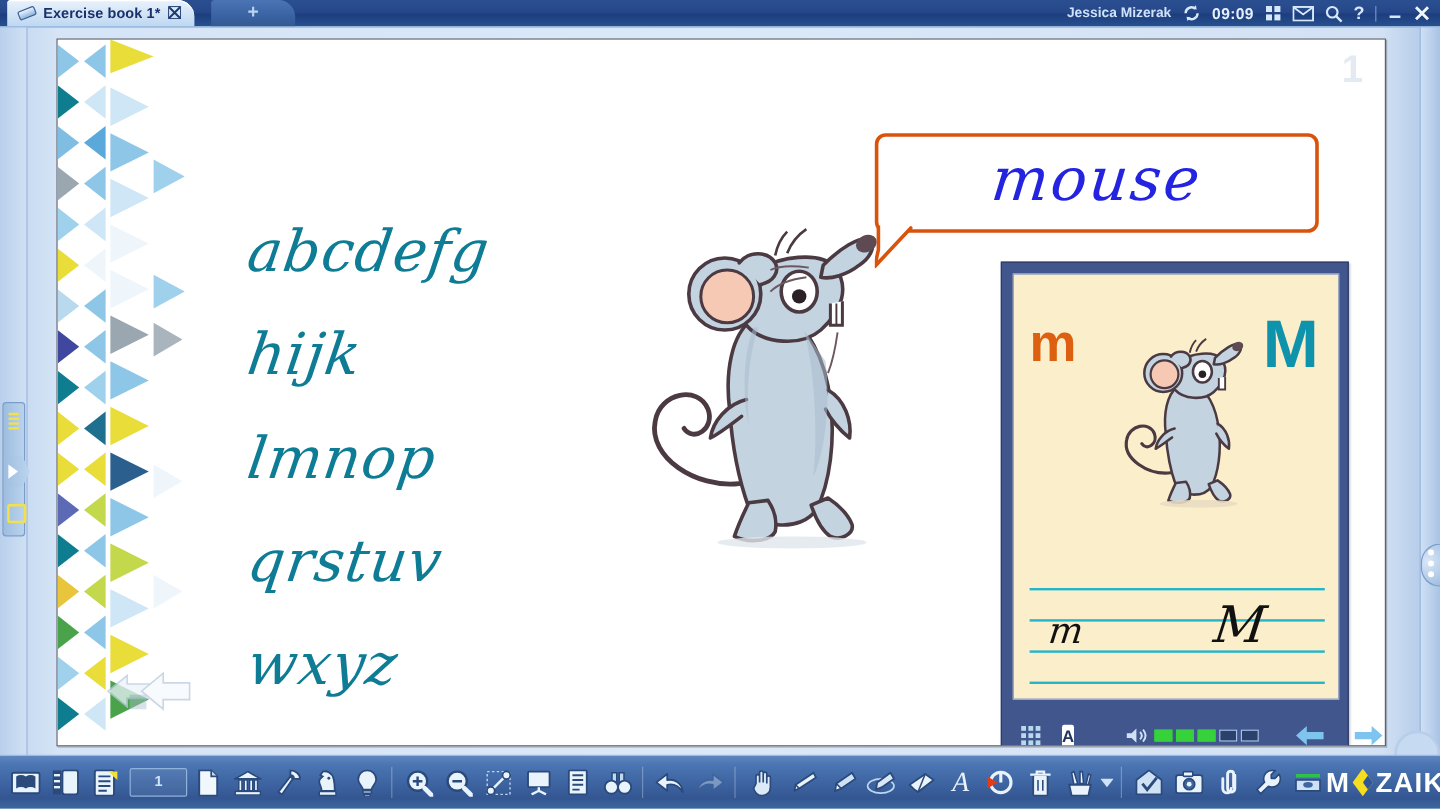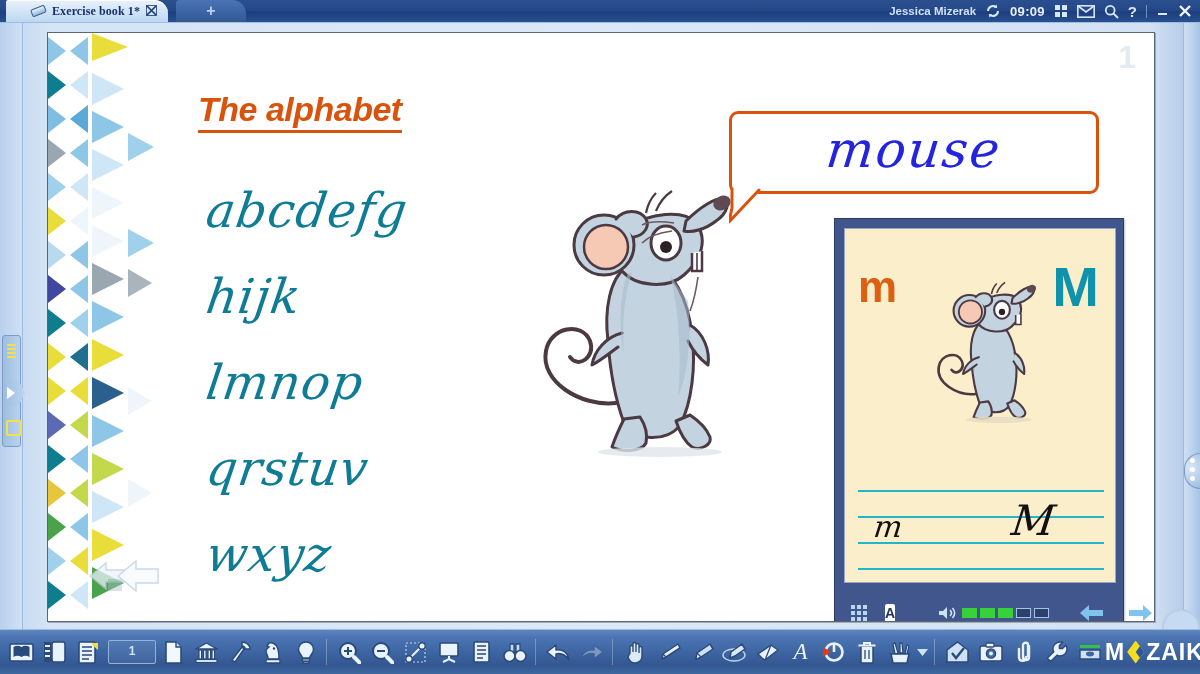--- a/index.html
+++ b/index.html
@@ -13,25 +13,24 @@
 
   
   .titlebar{
     position:absolute;left:0;top:0;width:1200px;height:22px;
     background:linear-gradient(to bottom,#2a4f8f 0%,#26488a 45%,#1d3e7e 55%,#28508f 100%);
     border-bottom:1px solid #7fa3d0;
   }
   .tab{
     position:absolute;left:6px;top:0;height:22px;
     display:flex;align-items:center;gap:6px;
-    padding:0 10px 0 24px;
+    padding:0 10px 0 8px;
     background:linear-gradient(to bottom,#e9f2fb 0%,#cfe2f5 60%,#bcd8f2 100%);
     border-radius:3px 14px 0 0;
     box-shadow:inset 0 1px 0 #fff;
-    font-family:Liberation Serif, serif;
   }
   .tab-title{font-size:12px;font-weight:bold;color:#18316b;letter-spacing:.1px;white-space:nowrap;}
   .tab-pen{width:16px;height:14px;position:relative;flex:none;}
   .tab-pen:before{
     content:"";position:absolute;left:1px;top:3px;width:13px;height:6px;
     background:linear-gradient(to bottom,#eaf3fc,#8fb6de);
     border:1px solid #3a5f94;border-radius:2px;transform:rotate(-22deg);
   }
   .tab-close{
     width:12px;height:12px;flex:none;position:relative;
@@ -413,21 +412,20 @@
       </div>
 
       <div class="navarrows">
         <svg width="80" height="46" viewBox="0 0 80 46">
           <path d="M2 23 L18 10 L18 17 L36 17 L36 29 L18 29 L18 36 Z" fill="#ecf4fb" stroke="#b9cbdd" stroke-width="1.4"></path>
           <path d="M30 23 L48 8 L48 16 L70 16 L70 30 L48 30 L48 38 Z" fill="#f6fafd" stroke="#b9cbdd" stroke-width="1.4"></path>
           <path d="M20 26 L34 26 L34 38 L20 38 Z" fill="#a9bccd" opacity=".6"></path>
         </svg>
       </div>
 
-      <div class="doc-title">The alphabet</div>
 
       <div class="alpha">
         <div class="line">abcdefg</div>
         <div class="line">hijk</div>
         <div class="line">lmnop</div>
         <div class="line">qrstuv</div>
         <div class="line">wxyz</div>
       </div>
 
       <div class="mouse-main">

